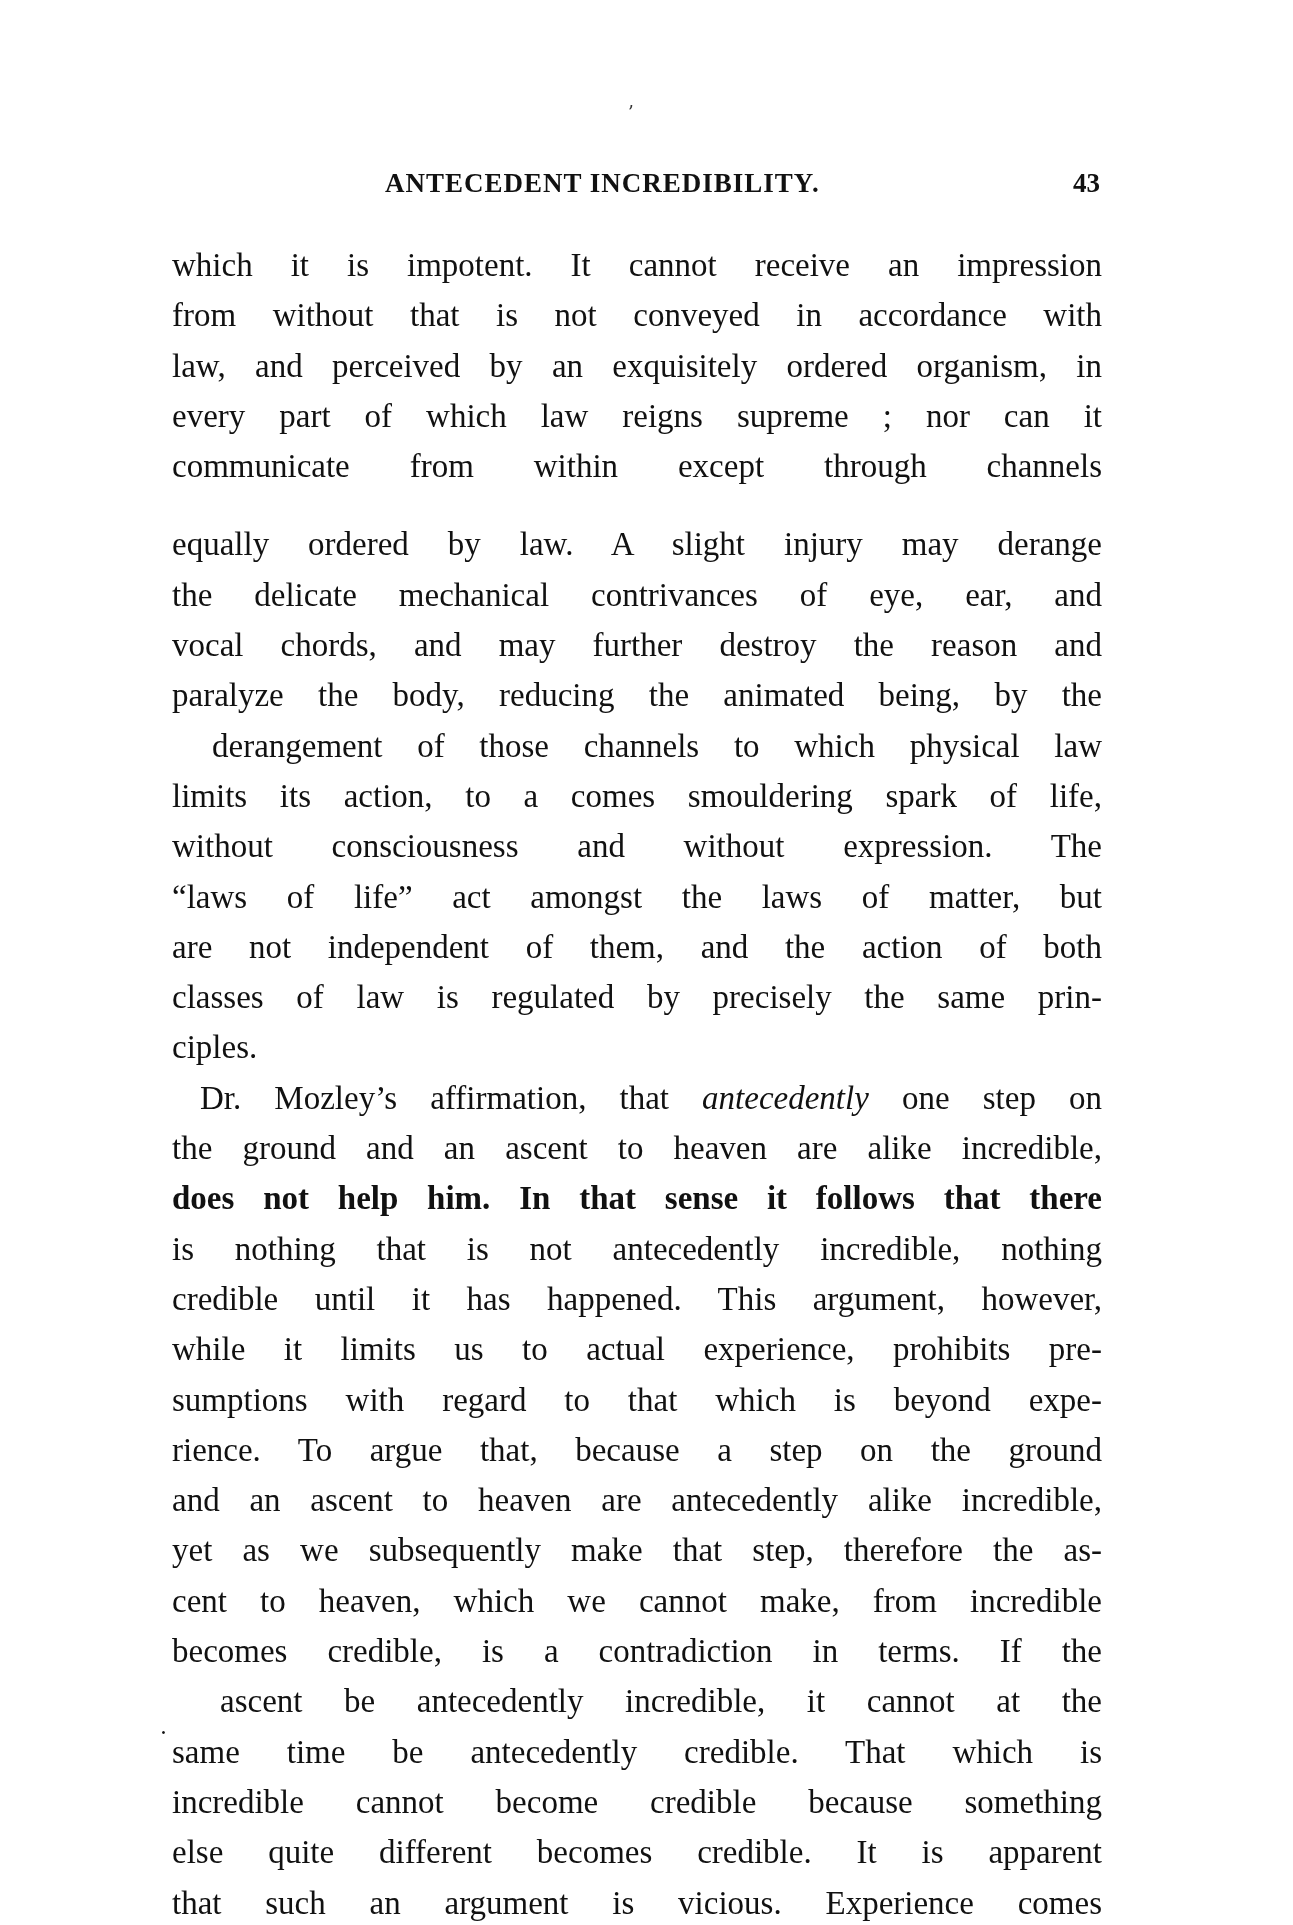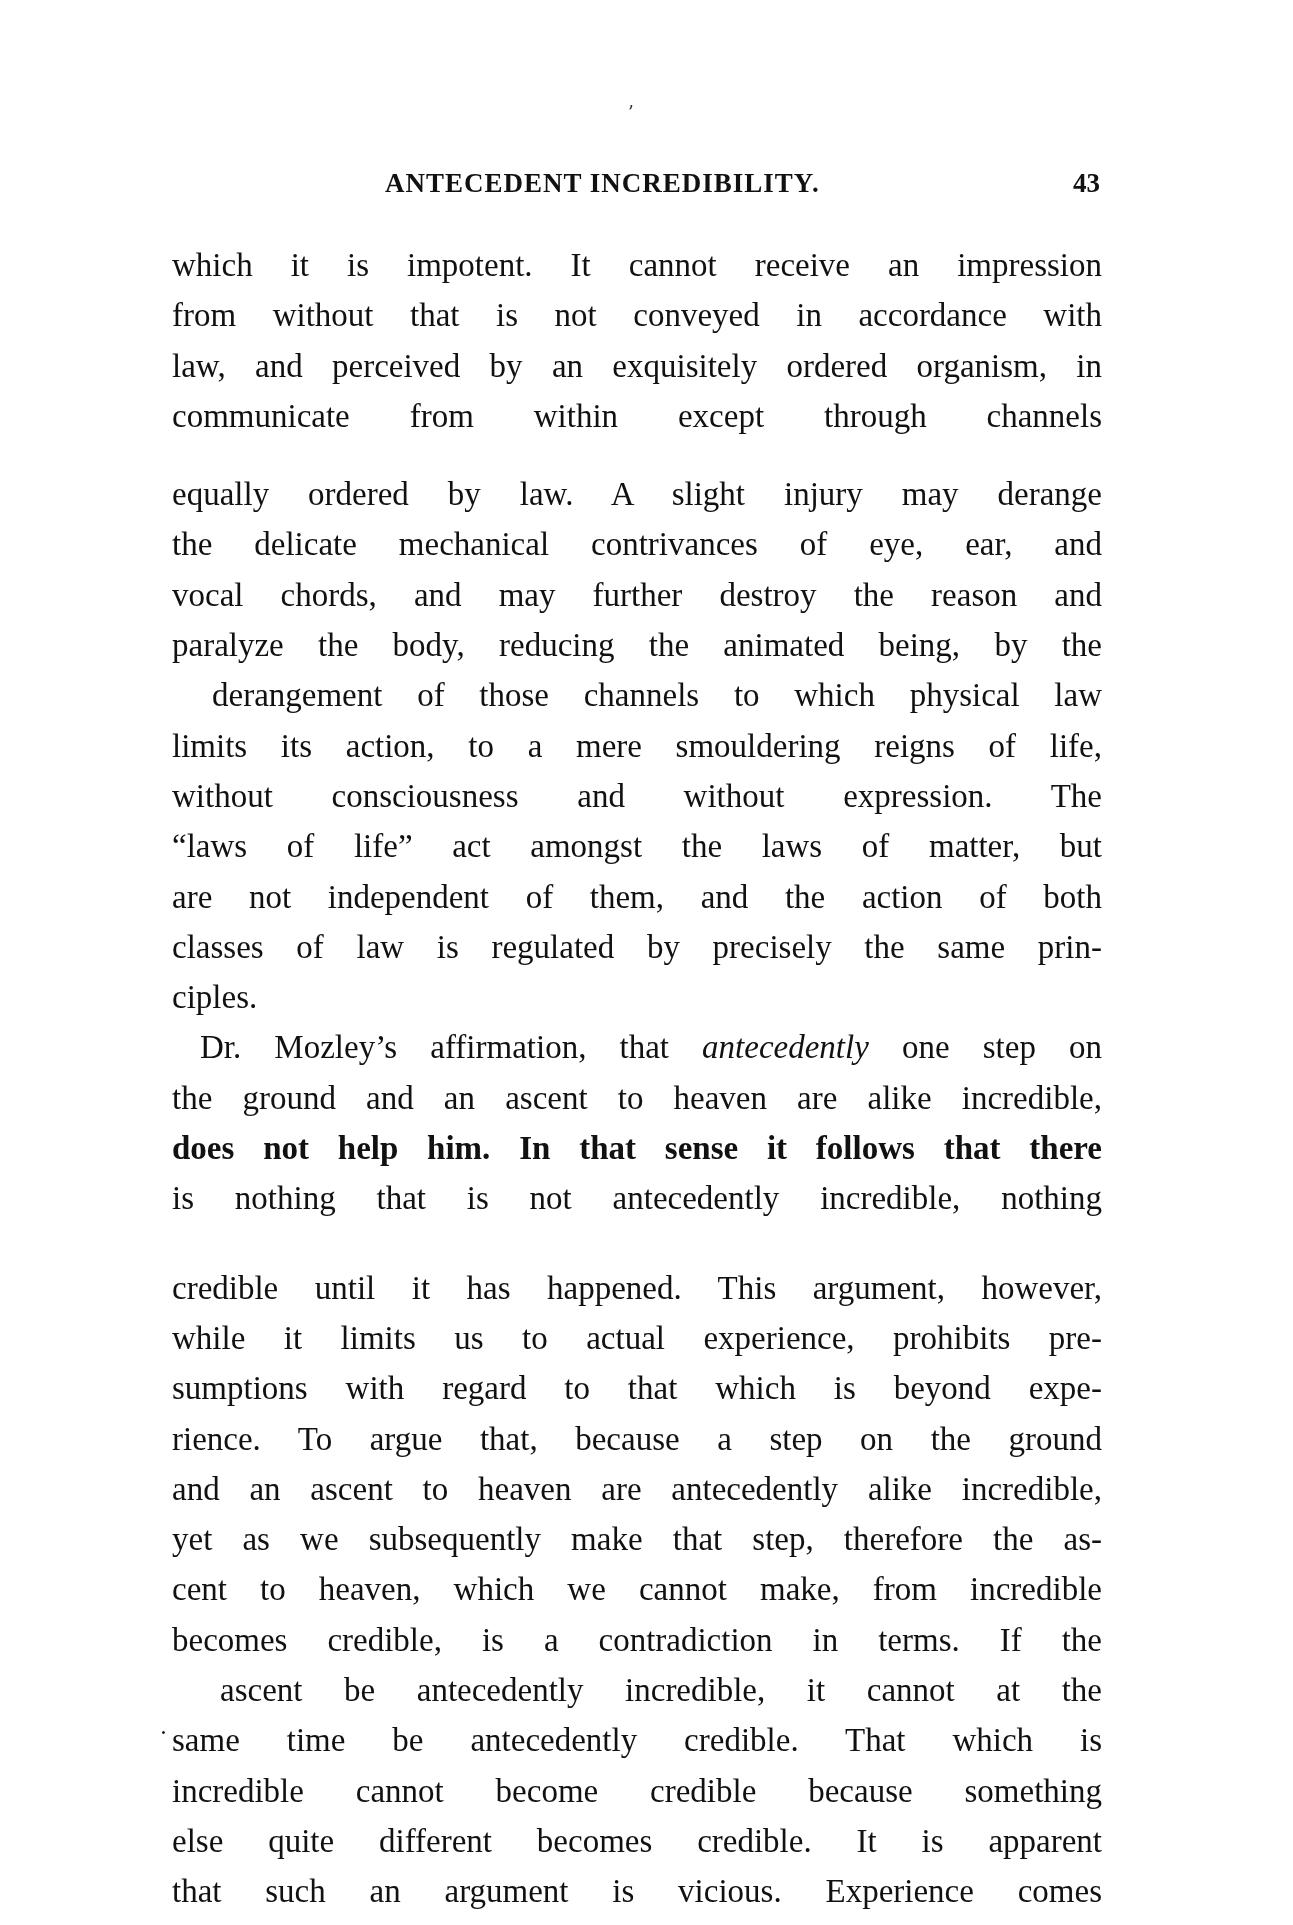--- a/index.html
+++ b/index.html
@@ -26,37 +26,38 @@
 <div class="header">
   <span class="running-title">ANTECEDENT INCREDIBILITY.</span>
   <span class="page-number">43</span>
 </div>
 <span class="stray-mark">’</span>
 
 <div class="body-text" id="body-text">
     <span class="line" style="white-space: normal;">which it is impotent.  It cannot receive an impression</span>
     <span class="line" style="white-space: normal;">from without that is not conveyed in accordance with</span>
     <span class="line" style="white-space: normal;">law, and perceived by an exquisitely ordered organism, in</span>
+    <span class="line" style="white-space: normal;">every part of which law reigns supreme ; nor can it</span>
     <span class="line" style="white-space: normal;">communicate from within except through channels</span>
     <span class="line" style="white-space: normal; margin-top: 28px;">equally ordered by law.  A slight injury may derange</span>
     <span class="line" style="white-space: normal;">the delicate mechanical contrivances of eye, ear, and</span>
     <span class="line" style="white-space: normal;">vocal chords, and may further destroy the reason and</span>
     <span class="line" style="white-space: normal;">paralyze the body, reducing the animated being, by the</span>
     <span class="line" style="white-space: normal; margin-left: 40px;">derangement of those channels to which physical law</span>
-    <span class="line" style="white-space: normal;">limits its action, to a mere smouldering reigns of life,</span>
+    <span class="line" style="white-space: normal;">limits its action, to a comes smouldering spark of life,</span>
     <span class="line" style="white-space: normal;">without consciousness and without expression.  The</span>
     <span class="line" style="white-space: normal;">“laws of life” act amongst the laws of matter, but</span>
     <span class="line" style="white-space: normal;">are not independent of them, and the action of both</span>
     <span class="line" style="white-space: normal;">classes of law is regulated by precisely the same prin-</span>
     <span class="line last" style="white-space: normal;">ciples.</span>
     <span class="line indent" style="white-space: normal;"><span>Dr. Mozley’s affirmation, that </span><span class="it">antecedently</span><span> one step on</span></span>
     <span class="line" style="white-space: normal;">the ground and an ascent to heaven are alike incredible,</span>
     <span class="line" style="white-space: normal; font-weight: bold;">does not help him.  In that sense it follows that there</span>
     <span class="line" style="white-space: normal;">is nothing that is not antecedently incredible, nothing</span>
-    <span class="line" style="white-space: normal; margin-top: 39px;">credible until it has happened.  This argument, however,</span>
+    <span class="line" style="white-space: normal;">credible until it has happened.  This argument, however,</span>
     <span class="line" style="white-space: normal;">while it limits us to actual experience, prohibits pre-</span>
     <span class="line" style="white-space: normal;">sumptions with regard to that which is beyond expe-</span>
     <span class="line" style="white-space: normal;">rience.  To argue that, because a step on the ground</span>
     <span class="line" style="white-space: normal;">and an ascent to heaven are antecedently alike incredible,</span>
     <span class="line" style="white-space: normal;">yet as we subsequently make that step, therefore the as-</span>
     <span class="line" style="white-space: normal;">cent to heaven, which we cannot make, from incredible</span>
     <span class="line" style="white-space: normal;">becomes credible, is a contradiction in terms.  If the</span>
     <span class="line" style="white-space: normal; margin-left: 48px;">ascent be antecedently incredible, it cannot at the</span>
     <span class="line" style="white-space: normal;">same time be antecedently credible.  That which is</span>
     <span class="line" style="white-space: normal;">incredible cannot become credible because something</span>

